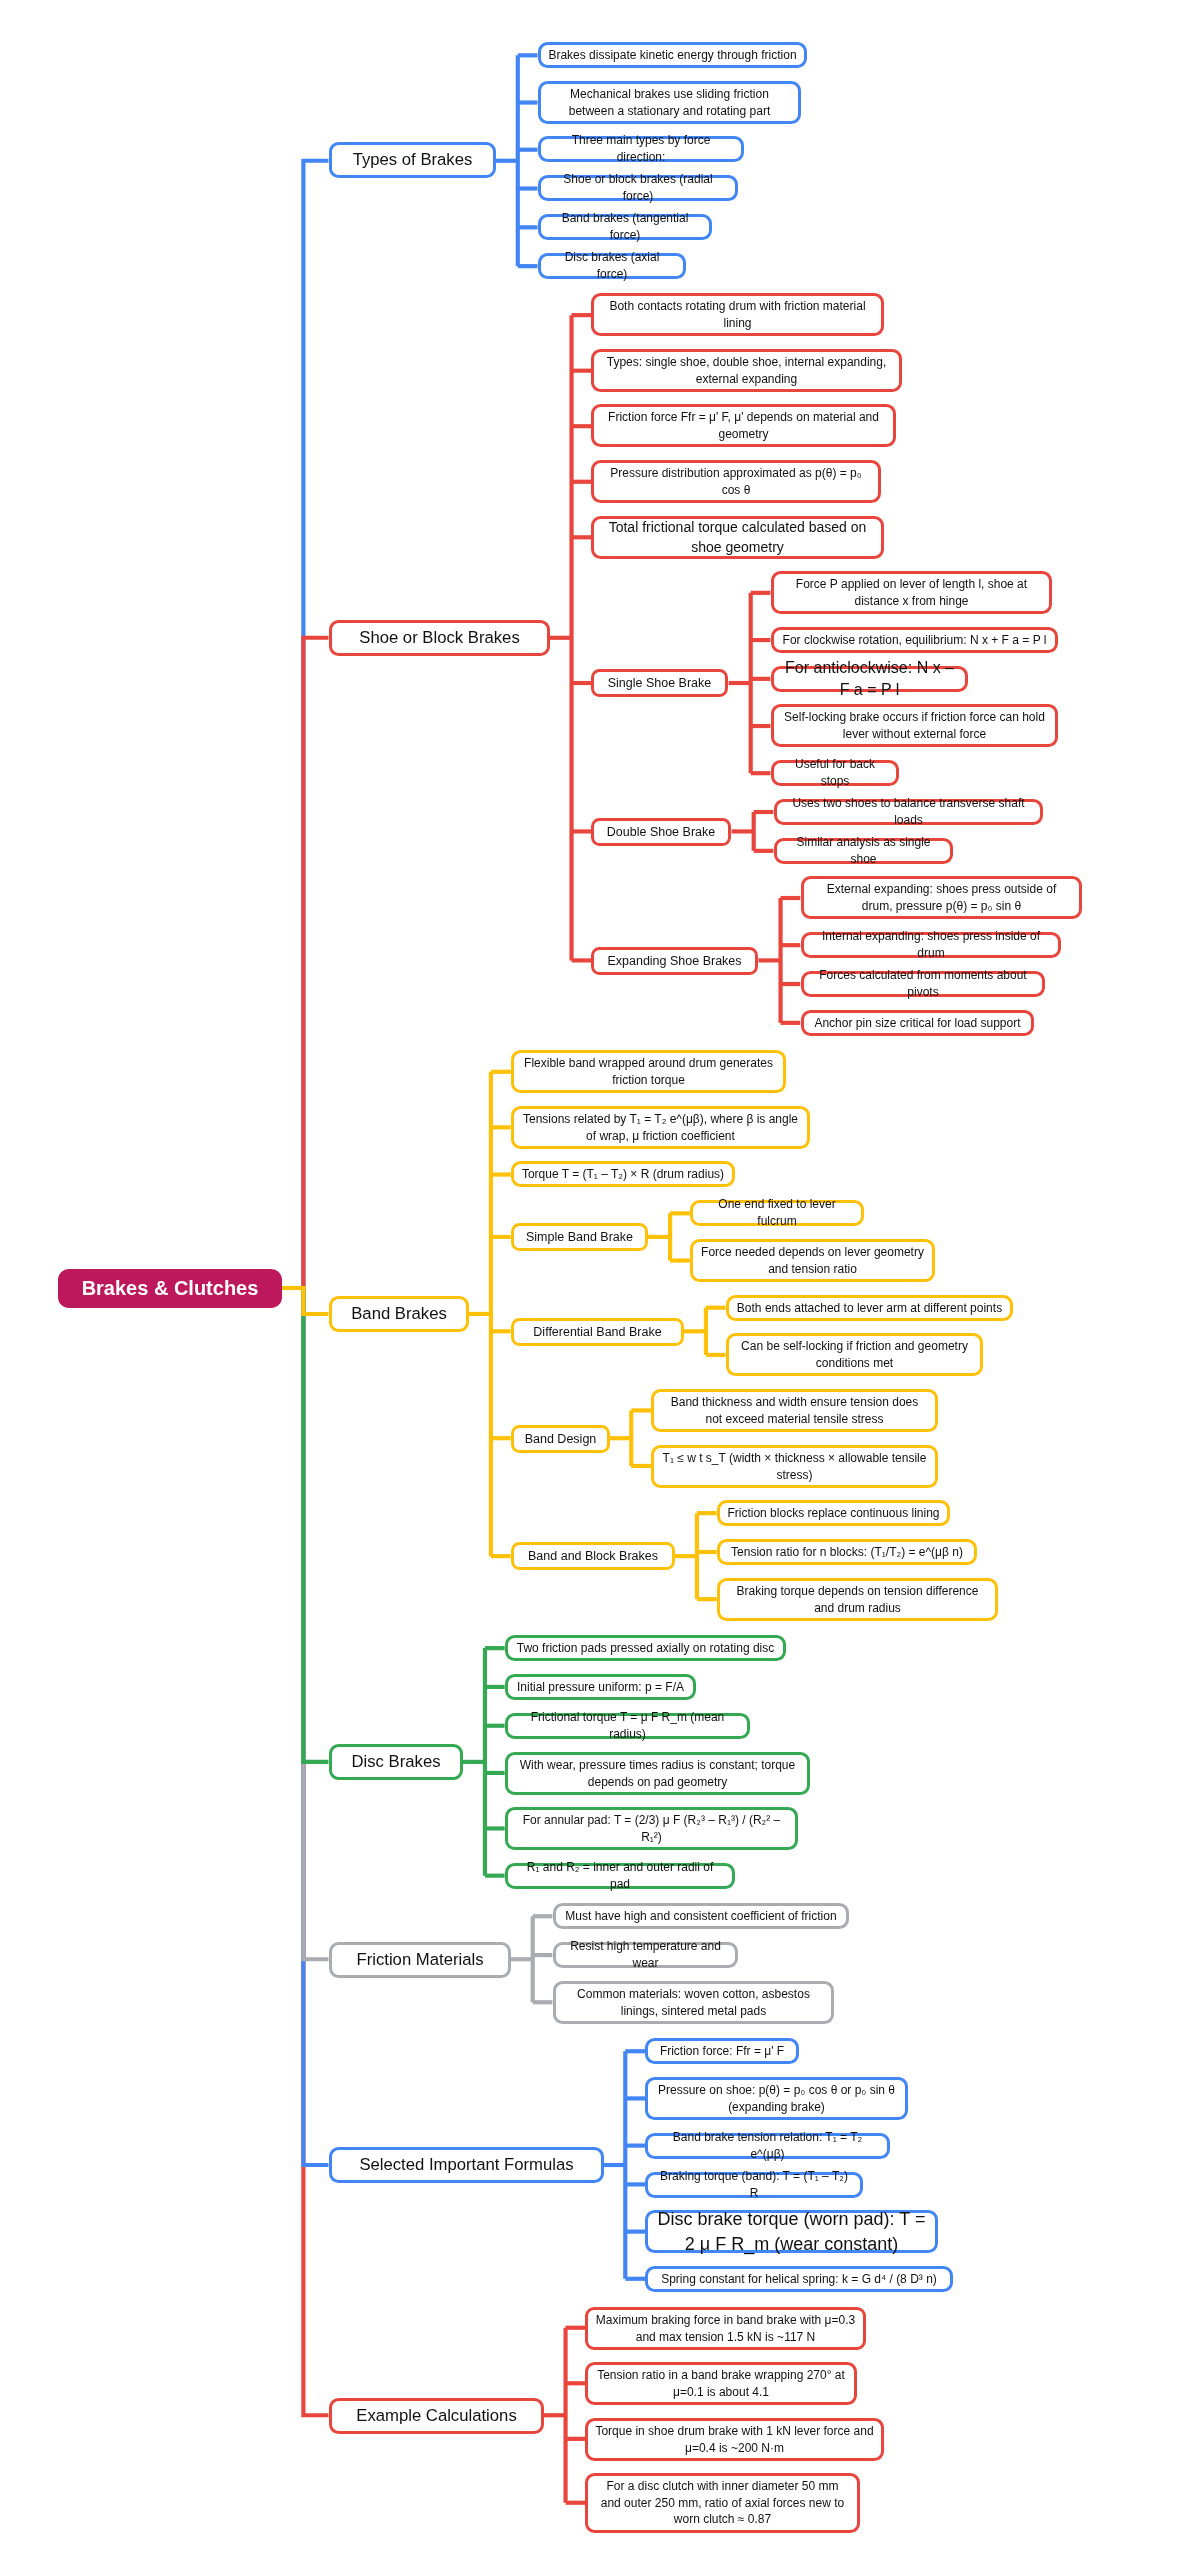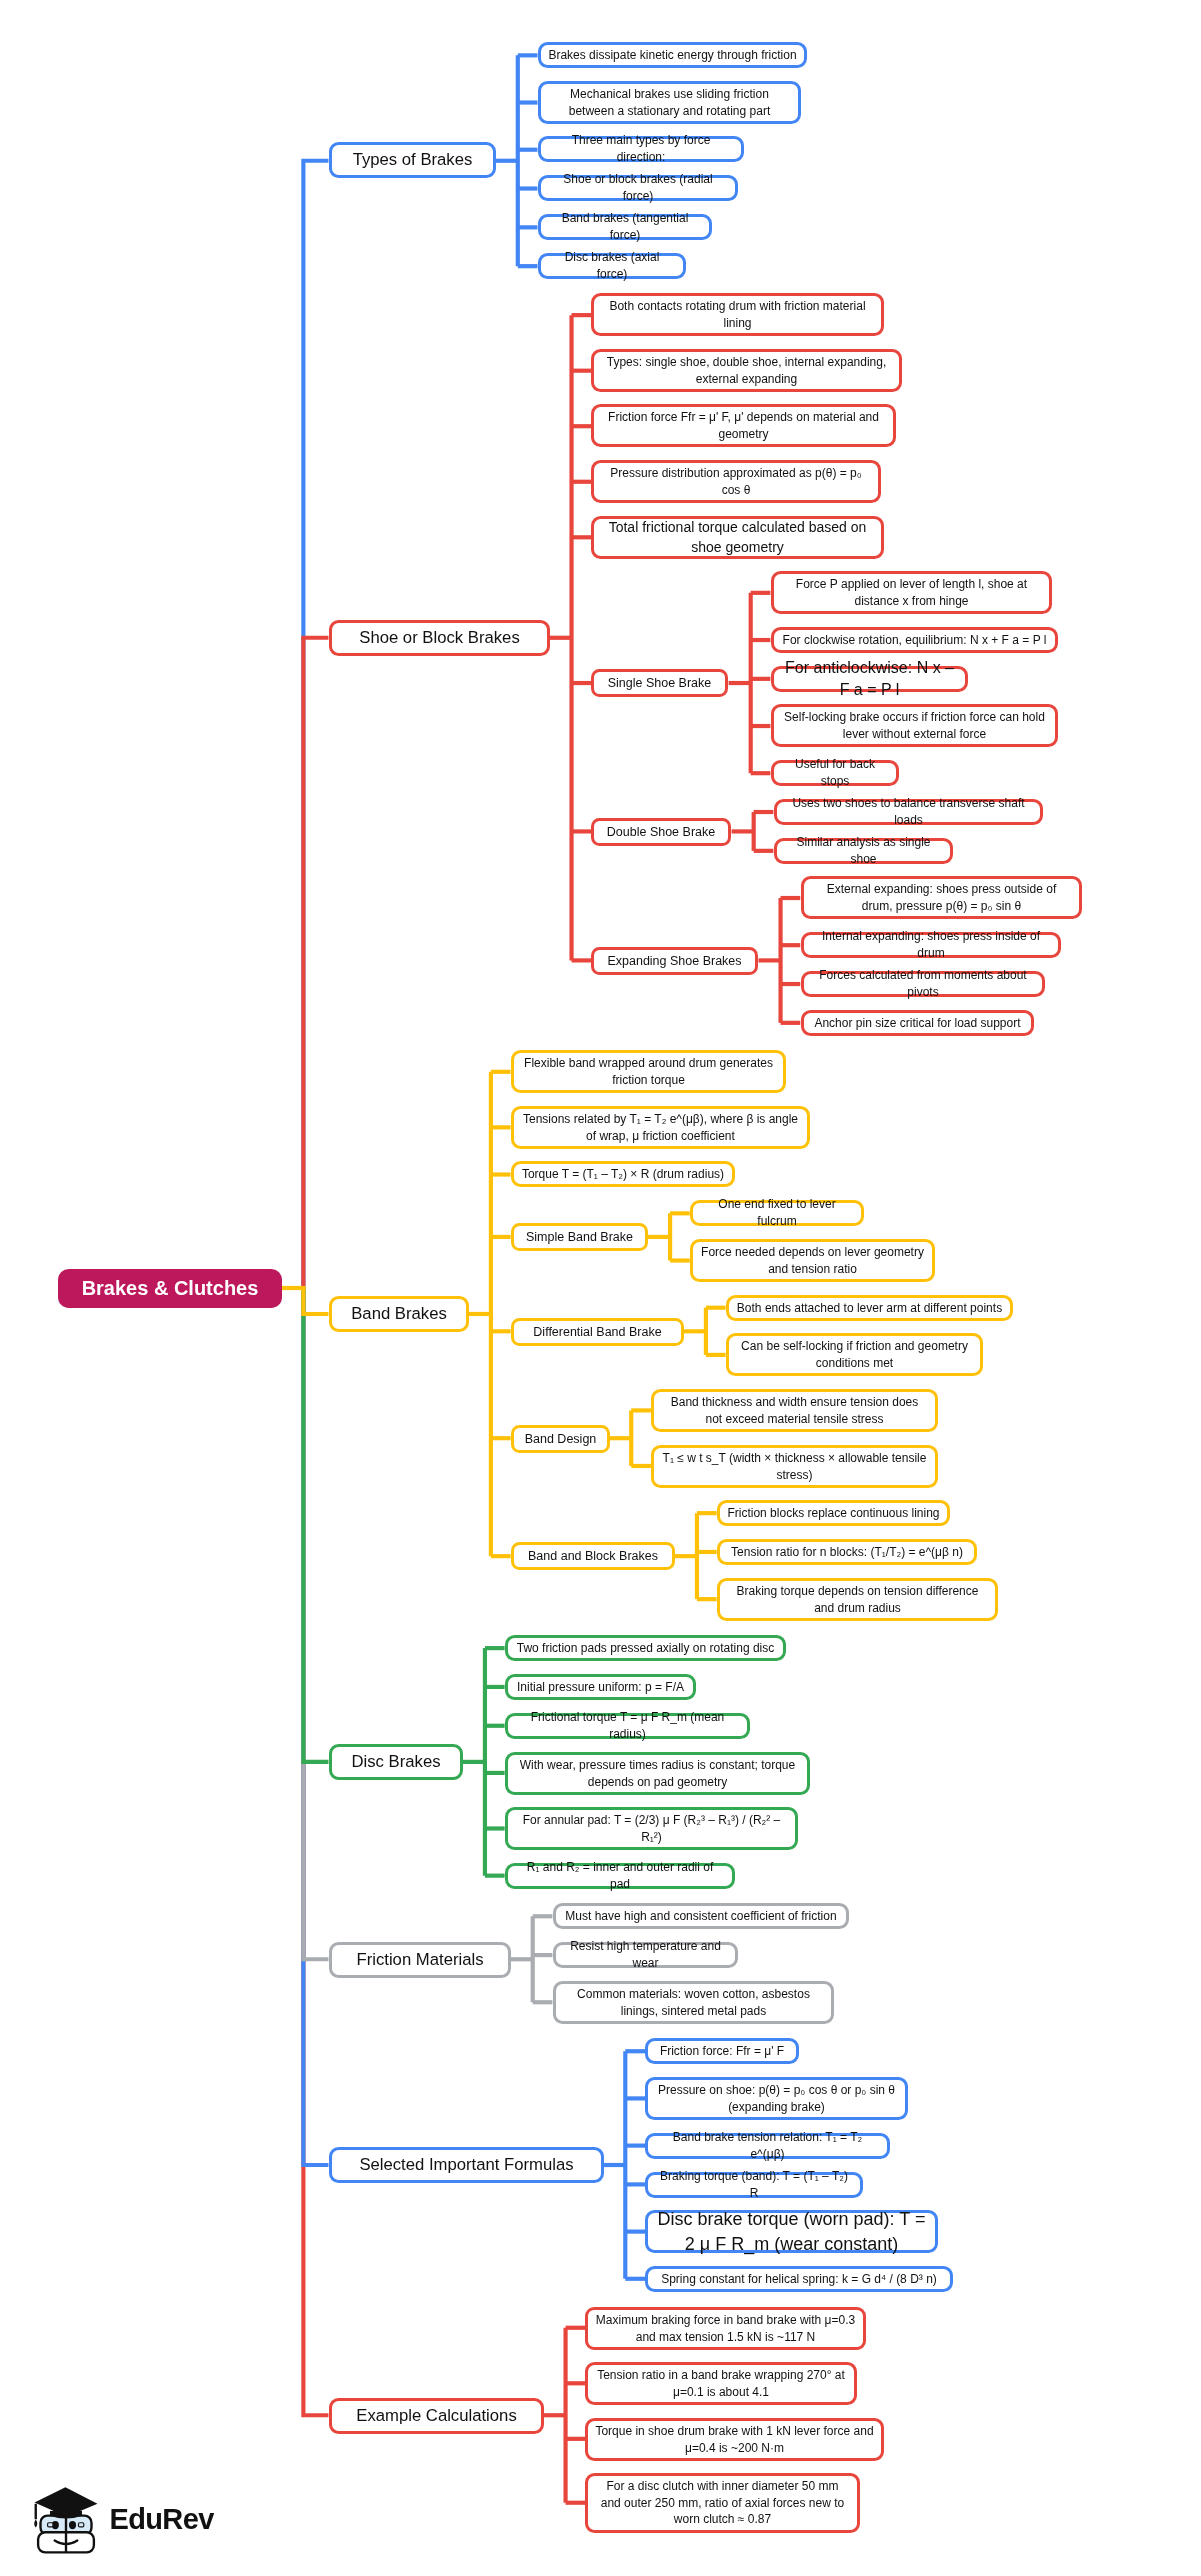--- a/index.html
+++ b/index.html
@@ -183,33 +183,14 @@
       <div class="node leaf-node" style="left: 645px; top: 2210px; width: 293px; height: 43px; border-color: rgb(66, 133, 244); font-size: 18px;">Disc brake torque (worn pad): T = 2 μ F R_m (wear constant)</div>
       <div class="node leaf-node" style="left: 645px; top: 2266px; width: 308px; height: 26px; border-color: rgb(66, 133, 244); font-size: 12px;">Spring constant for helical spring: k = G d⁴ / (8 D³ n)</div>
       <div class="node branch-node" style="left: 329px; top: 2147px; width: 275px; height: 36px; border-color: rgb(66, 133, 244); font-size: 16.7px;">Selected Important Formulas</div>
       <div class="node leaf-node" style="left: 585px; top: 2307px; width: 281px; height: 43px; border-color: rgb(232, 69, 60); font-size: 12px; border-radius: 9px;">Maximum braking force in band brake with μ=0.3 and max tension 1.5 kN is ~117 N</div>
       <div class="node leaf-node" style="left: 585px; top: 2362px; width: 272px; height: 43px; border-color: rgb(232, 69, 60); font-size: 12px;">Tension ratio in a band brake wrapping 270° at μ=0.1 is about 4.1</div>
       <div class="node leaf-node" style="left: 585px; top: 2418px; width: 299px; height: 43px; border-color: rgb(232, 69, 60); font-size: 12px;">Torque in shoe drum brake with 1 kN lever force and μ=0.4 is ~200 N·m</div>
       <div class="node leaf-node" style="left: 585px; top: 2473px; width: 275px; height: 60px; border-color: rgb(232, 69, 60); font-size: 12px;">For a disc clutch with inner diameter 50 mm and outer 250 mm, ratio of axial forces new to worn clutch ≈ 0.87</div>
       <div class="node branch-node" style="left: 329px; top: 2398px; width: 215px; height: 36px; border-color: rgb(232, 69, 60); font-size: 16.7px;">Example Calculations</div>
     </div>
 
-  <div class="logo">
-    <span>
-      <svg width="70" height="76" viewBox="0 0 118 128" xmlns="http://www.w3.org/2000/svg">
-        <rect x="16" y="60" width="86" height="32" rx="12" fill="#d7eaf8" stroke="#111" stroke-width="4"></rect>
-        <rect x="12" y="88" width="94" height="34" rx="12" fill="#ffffff" stroke="#111" stroke-width="4"></rect>
-        <line x1="59" y1="60" x2="59" y2="122" stroke="#111" stroke-width="4"></line>
-        <ellipse cx="41" cy="76" rx="6" ry="7" fill="#111"></ellipse>
-        <ellipse cx="70" cy="76" rx="6" ry="7" fill="#111"></ellipse>
-        <rect x="28" y="72" width="9" height="7" rx="2" fill="#d7eaf8" stroke="#111" stroke-width="2"></rect>
-        <rect x="80" y="72" width="9" height="7" rx="2" fill="#d7eaf8" stroke="#111" stroke-width="2"></rect>
-        <path d="M40 102 Q59 114 78 102" stroke="#111" stroke-width="4" fill="none" stroke-linecap="round"></path>
-        <polygon points="6,38 58,12 112,40 60,62" fill="#111"></polygon>
-        <path d="M32 52 L32 60 Q59 70 86 60 L86 52 Z" fill="#111"></path>
-        <line x1="8" y1="40" x2="8" y2="66" stroke="#111" stroke-width="4"></line>
-        <path d="M8 66 q5 8 0 14 q-5 -6 0 -14" fill="#111"></path>
-      </svg>
-    </span>
-    <span class="logo-text">EduRev</span>
-  </div>
 </div>
 
 
 </body></html>

